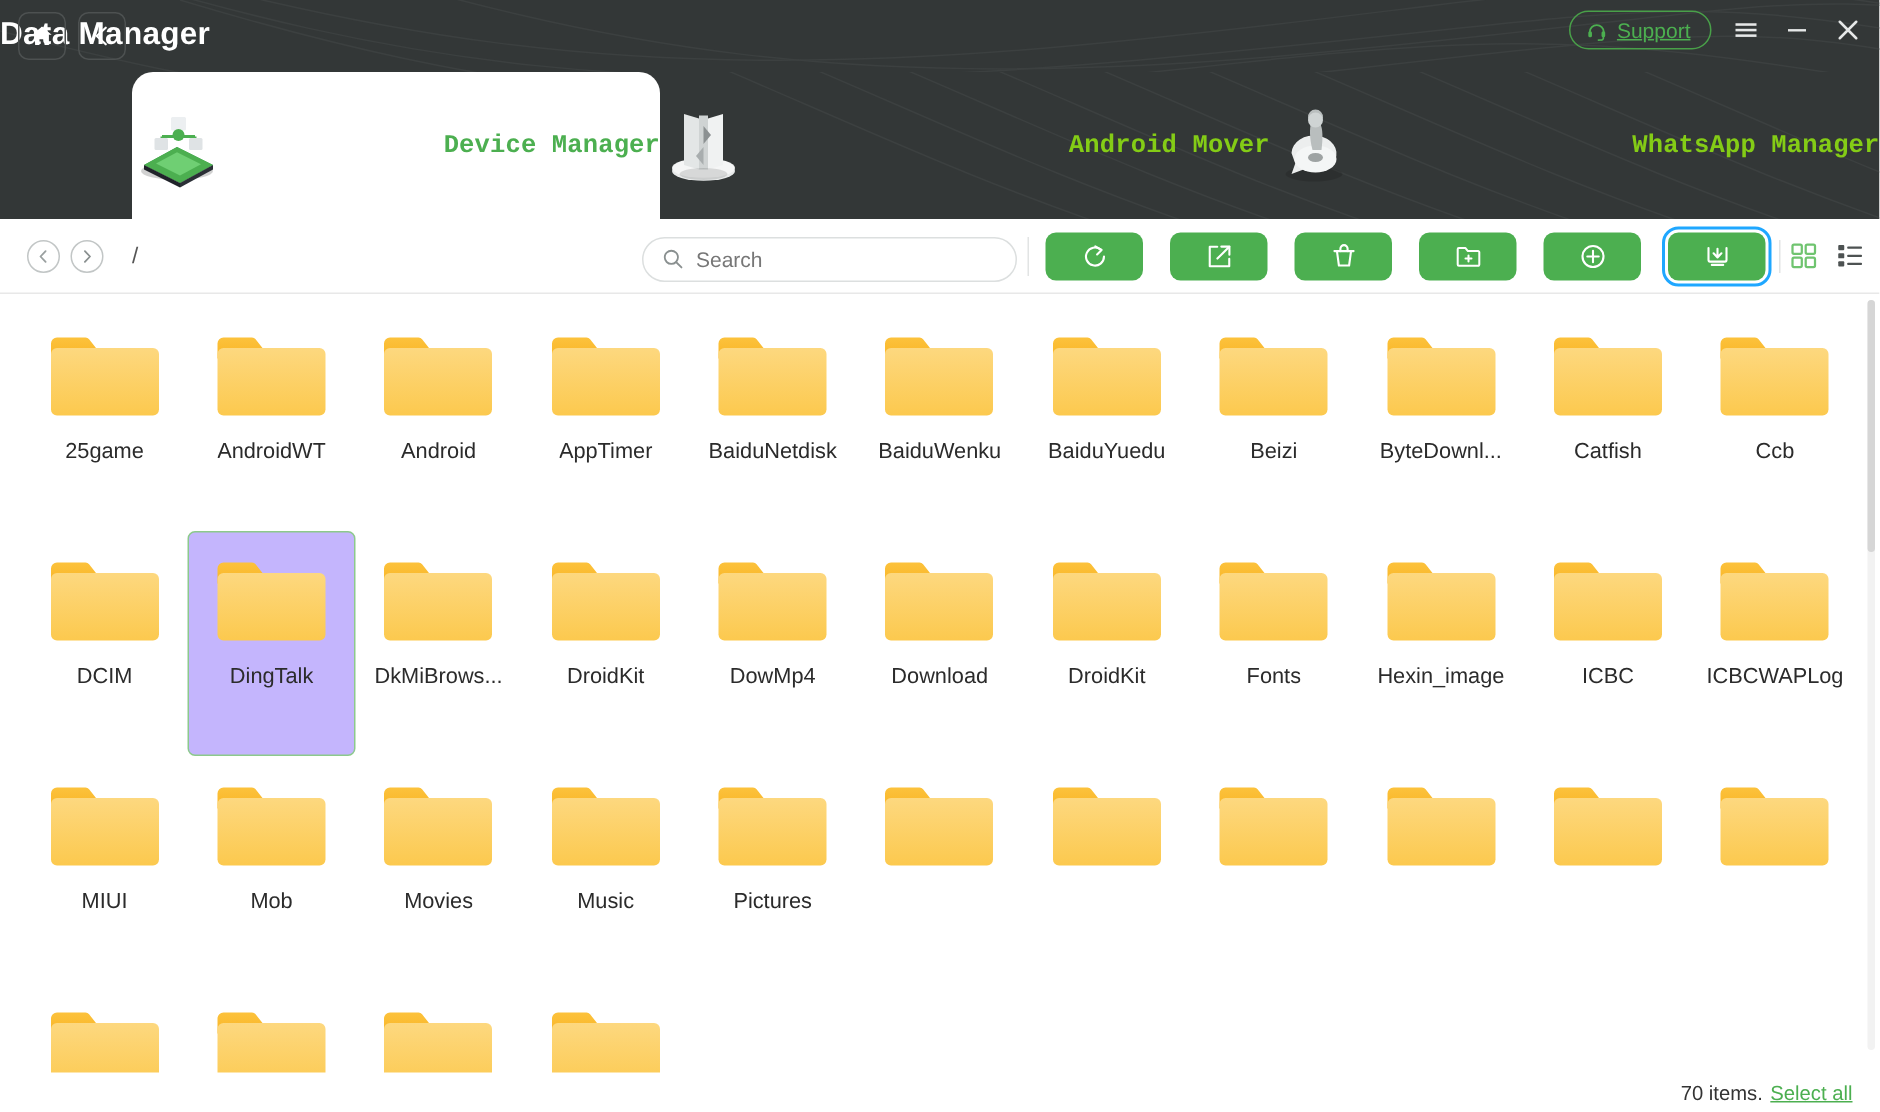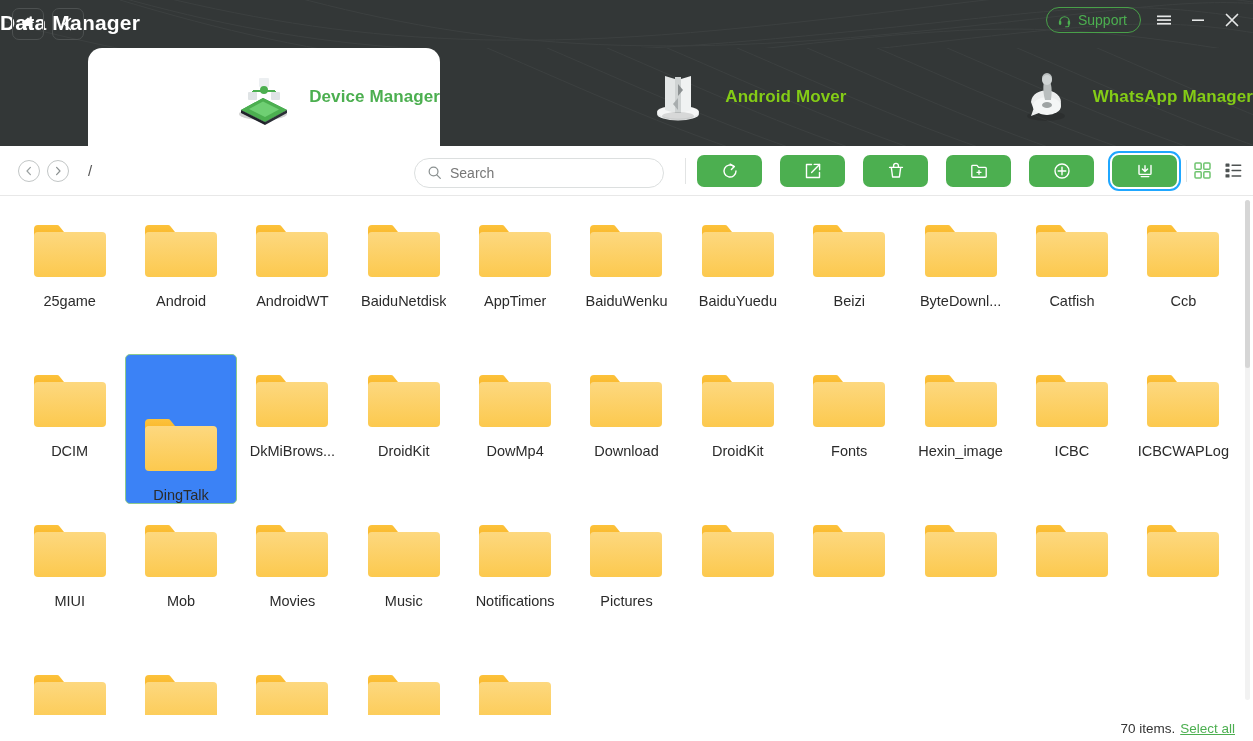--- a/index.html
+++ b/index.html
@@ -48,20 +48,21 @@
   }
   .support-btn {
     display: flex; align-items: center; gap: 6px;
     border: 1px solid #49a049;
     border-radius: 14px;
     padding: 4px 13px 4px 10px;
     color: #4caf50;
     font-size: 14px;
     cursor: pointer;
     background: transparent;
+    text-decoration: underline;
   }
   .win-btn {
     width: 22px; height: 22px;
     display: flex; align-items: center; justify-content: center;
     cursor: pointer;
   }
 
   
   .tabbar {
     position: relative;
@@ -72,24 +73,25 @@
   .tabs {
     position: relative;
     height: 100%;
     display: flex;
     z-index: 2;
   }
   .tab {
     flex: 1;
     display: flex;
     align-items: center;
-    justify-content: flex-end;
+    justify-content: space-between;
     gap: 18px;
     cursor: pointer;
     position: relative;
+    font-family: Liberation Mono, monospace;
   }
   .tab-label {
     font-size: 17px;
     font-weight: bold;
     color: #84cc16;
     letter-spacing: 0.1px;
   }
   .tab.active {
     background: #ffffff;
     border-radius: 14px 14px 0 0;
@@ -118,21 +120,21 @@
     display: flex; align-items: center; justify-content: center;
     cursor: pointer;
   }
   .crumb-path {
     margin-left: 12px;
     font-size: 15px;
     color: #555;
   }
   .search-wrap {
     position: absolute;
-    left: 414px;
+    left: 428px;
     width: 250px;
     height: 26px;
   }
   .search-box {
     width: 100%; height: 30px;
     border: 1px solid #dcdfdf;
     border-radius: 15px;
     display: flex; align-items: center;
     padding: 0 10px 0 12px;
     background: #fff;
@@ -204,23 +206,22 @@
     display: flex;
     flex-direction: column;
     align-items: center;
     justify-content: flex-start;
     padding-top: 14px;
     border: 1px solid transparent;
     border-radius: 5px;
     cursor: pointer;
   }
   .item.selected {
-    background: #3b82f6;
+    background: #c4b5fd;
     border: 1px solid #8cc98c;
-    justify-content: flex-end;
   }
   .folder-ico { width: 80px; height: 62px; }
   .item-label {
     margin-top: 12px;
     font-size: 14.5px;
     color: #2b2b2b;
     max-width: 104px;
     text-align: center;
     white-space: nowrap;
     overflow: hidden;
@@ -507,38 +508,55 @@
       <stop offset="100%" stop-color="#fcc94e"></stop>
     </linearGradient>
     <linearGradient id="ftab" x1="0" y1="0" x2="0" y2="1">
       <stop offset="0%" stop-color="#fcc23c"></stop>
       <stop offset="100%" stop-color="#f9b526"></stop>
     </linearGradient>
   </defs>
   <path d="M4 10 a4 4 0 0 1 4 -4 H27 a3 3 0 0 1 2.4 1.2 L34 13 H50 a4 4 0 0 1 4 4 V20 H4 Z" fill="url(#ftab)"></path>
   <path d="M4 17 a4 4 0 0 1 4 -4 H72 a4 4 0 0 1 4 4 V54 a4 4 0 0 1 -4 4 H8 a4 4 0 0 1 -4 -4 Z" fill="url(#fbody)"></path>
 </svg>
+        <div class="item-label">AndroidWT</div>
+      </div>
+      <div class="item">
+<svg class="folder-ico" viewBox="0 0 80 62">
+  <defs>
+    <linearGradient id="fbody" x1="0" y1="0" x2="0" y2="1">
+      <stop offset="0%" stop-color="#fdd87f"></stop>
+      <stop offset="100%" stop-color="#fcc94e"></stop>
+    </linearGradient>
+    <linearGradient id="ftab" x1="0" y1="0" x2="0" y2="1">
+      <stop offset="0%" stop-color="#fcc23c"></stop>
+      <stop offset="100%" stop-color="#f9b526"></stop>
+    </linearGradient>
+  </defs>
+  <path d="M4 10 a4 4 0 0 1 4 -4 H27 a3 3 0 0 1 2.4 1.2 L34 13 H50 a4 4 0 0 1 4 4 V20 H4 Z" fill="url(#ftab)"></path>
+  <path d="M4 17 a4 4 0 0 1 4 -4 H72 a4 4 0 0 1 4 4 V54 a4 4 0 0 1 -4 4 H8 a4 4 0 0 1 -4 -4 Z" fill="url(#fbody)"></path>
+</svg>
         <div class="item-label">Android</div>
       </div>
       <div class="item">
 <svg class="folder-ico" viewBox="0 0 80 62">
   <defs>
     <linearGradient id="fbody" x1="0" y1="0" x2="0" y2="1">
       <stop offset="0%" stop-color="#fdd87f"></stop>
       <stop offset="100%" stop-color="#fcc94e"></stop>
     </linearGradient>
     <linearGradient id="ftab" x1="0" y1="0" x2="0" y2="1">
       <stop offset="0%" stop-color="#fcc23c"></stop>
       <stop offset="100%" stop-color="#f9b526"></stop>
     </linearGradient>
   </defs>
   <path d="M4 10 a4 4 0 0 1 4 -4 H27 a3 3 0 0 1 2.4 1.2 L34 13 H50 a4 4 0 0 1 4 4 V20 H4 Z" fill="url(#ftab)"></path>
   <path d="M4 17 a4 4 0 0 1 4 -4 H72 a4 4 0 0 1 4 4 V54 a4 4 0 0 1 -4 4 H8 a4 4 0 0 1 -4 -4 Z" fill="url(#fbody)"></path>
 </svg>
-        <div class="item-label">AndroidWT</div>
+        <div class="item-label">AppTimer</div>
       </div>
       <div class="item">
 <svg class="folder-ico" viewBox="0 0 80 62">
   <defs>
     <linearGradient id="fbody" x1="0" y1="0" x2="0" y2="1">
       <stop offset="0%" stop-color="#fdd87f"></stop>
       <stop offset="100%" stop-color="#fcc94e"></stop>
     </linearGradient>
     <linearGradient id="ftab" x1="0" y1="0" x2="0" y2="1">
       <stop offset="0%" stop-color="#fcc23c"></stop>
@@ -558,37 +576,20 @@
       <stop offset="100%" stop-color="#fcc94e"></stop>
     </linearGradient>
     <linearGradient id="ftab" x1="0" y1="0" x2="0" y2="1">
       <stop offset="0%" stop-color="#fcc23c"></stop>
       <stop offset="100%" stop-color="#f9b526"></stop>
     </linearGradient>
   </defs>
   <path d="M4 10 a4 4 0 0 1 4 -4 H27 a3 3 0 0 1 2.4 1.2 L34 13 H50 a4 4 0 0 1 4 4 V20 H4 Z" fill="url(#ftab)"></path>
   <path d="M4 17 a4 4 0 0 1 4 -4 H72 a4 4 0 0 1 4 4 V54 a4 4 0 0 1 -4 4 H8 a4 4 0 0 1 -4 -4 Z" fill="url(#fbody)"></path>
 </svg>
-        <div class="item-label">AppTimer</div>
-      </div>
-      <div class="item">
-<svg class="folder-ico" viewBox="0 0 80 62">
-  <defs>
-    <linearGradient id="fbody" x1="0" y1="0" x2="0" y2="1">
-      <stop offset="0%" stop-color="#fdd87f"></stop>
-      <stop offset="100%" stop-color="#fcc94e"></stop>
-    </linearGradient>
-    <linearGradient id="ftab" x1="0" y1="0" x2="0" y2="1">
-      <stop offset="0%" stop-color="#fcc23c"></stop>
-      <stop offset="100%" stop-color="#f9b526"></stop>
-    </linearGradient>
-  </defs>
-  <path d="M4 10 a4 4 0 0 1 4 -4 H27 a3 3 0 0 1 2.4 1.2 L34 13 H50 a4 4 0 0 1 4 4 V20 H4 Z" fill="url(#ftab)"></path>
-  <path d="M4 17 a4 4 0 0 1 4 -4 H72 a4 4 0 0 1 4 4 V54 a4 4 0 0 1 -4 4 H8 a4 4 0 0 1 -4 -4 Z" fill="url(#fbody)"></path>
-</svg>
         <div class="item-label">BaiduWenku</div>
       </div>
       <div class="item">
 <svg class="folder-ico" viewBox="0 0 80 62">
   <defs>
     <linearGradient id="fbody" x1="0" y1="0" x2="0" y2="1">
       <stop offset="0%" stop-color="#fdd87f"></stop>
       <stop offset="100%" stop-color="#fcc94e"></stop>
     </linearGradient>
     <linearGradient id="ftab" x1="0" y1="0" x2="0" y2="1">
@@ -916,37 +917,20 @@
     </linearGradient>
     <linearGradient id="ftab" x1="0" y1="0" x2="0" y2="1">
       <stop offset="0%" stop-color="#fcc23c"></stop>
       <stop offset="100%" stop-color="#f9b526"></stop>
     </linearGradient>
   </defs>
   <path d="M4 10 a4 4 0 0 1 4 -4 H27 a3 3 0 0 1 2.4 1.2 L34 13 H50 a4 4 0 0 1 4 4 V20 H4 Z" fill="url(#ftab)"></path>
   <path d="M4 17 a4 4 0 0 1 4 -4 H72 a4 4 0 0 1 4 4 V54 a4 4 0 0 1 -4 4 H8 a4 4 0 0 1 -4 -4 Z" fill="url(#fbody)"></path>
 </svg>
         <div class="item-label">Music</div>
-      </div>
-      <div class="item">
-<svg class="folder-ico" viewBox="0 0 80 62">
-  <defs>
-    <linearGradient id="fbody" x1="0" y1="0" x2="0" y2="1">
-      <stop offset="0%" stop-color="#fdd87f"></stop>
-      <stop offset="100%" stop-color="#fcc94e"></stop>
-    </linearGradient>
-    <linearGradient id="ftab" x1="0" y1="0" x2="0" y2="1">
-      <stop offset="0%" stop-color="#fcc23c"></stop>
-      <stop offset="100%" stop-color="#f9b526"></stop>
-    </linearGradient>
-  </defs>
-  <path d="M4 10 a4 4 0 0 1 4 -4 H27 a3 3 0 0 1 2.4 1.2 L34 13 H50 a4 4 0 0 1 4 4 V20 H4 Z" fill="url(#ftab)"></path>
-  <path d="M4 17 a4 4 0 0 1 4 -4 H72 a4 4 0 0 1 4 4 V54 a4 4 0 0 1 -4 4 H8 a4 4 0 0 1 -4 -4 Z" fill="url(#fbody)"></path>
-</svg>
-        <div class="item-label">Notifications</div>
       </div>
       <div class="item">
 <svg class="folder-ico" viewBox="0 0 80 62">
   <defs>
     <linearGradient id="fbody" x1="0" y1="0" x2="0" y2="1">
       <stop offset="0%" stop-color="#fdd87f"></stop>
       <stop offset="100%" stop-color="#fcc94e"></stop>
     </linearGradient>
     <linearGradient id="ftab" x1="0" y1="0" x2="0" y2="1">
       <stop offset="0%" stop-color="#fcc23c"></stop>

